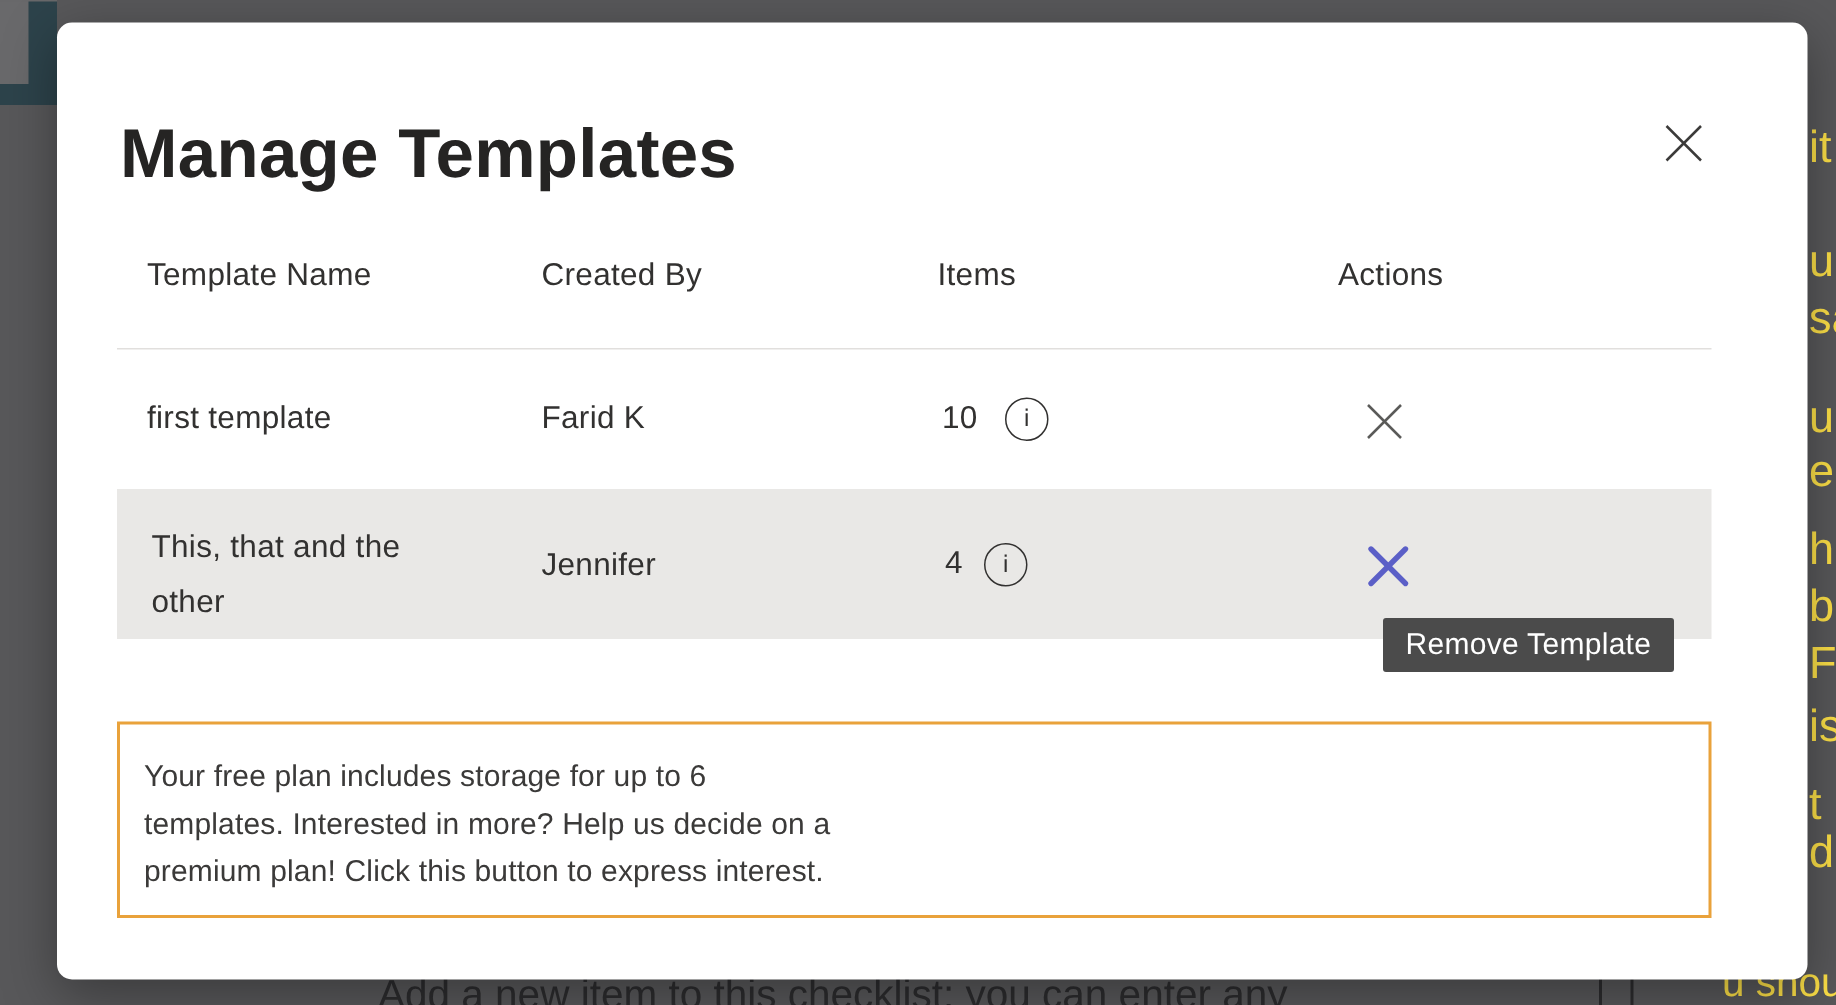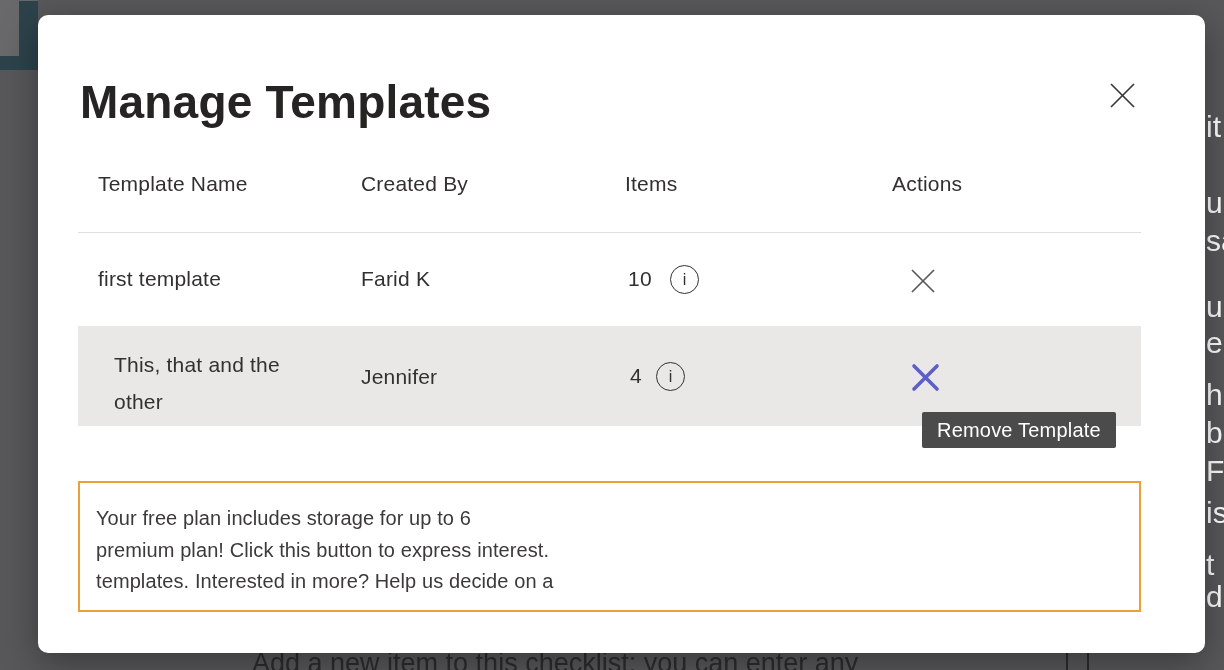--- a/index.html
+++ b/index.html
@@ -8,21 +8,21 @@
 
   .stage { position:relative; width:1224px; height:670px; background:#58585a; overflow:hidden; }
 
   
   .bg-patch { position:absolute; z-index:0; }
   .patch-brown  { left:0; top:55;  width:38px; height:48px; background:#514e4a; }
   .patch-teal   { left:0; top:212; width:38px; height:70px; background:#2d434b; }
   .patch-light  { left:1205; top:74; width:19px; height:56px; background:#69696b; }
   .bg-divider   { left:0; top:373; width:38px; height:1px; background:#68686a; }
 
-  .frag { position:absolute; left:1206px; z-index:1; font-size:30px; color:#ffffff; white-space:nowrap; line-height:1;margin-top:28px; }
+  .frag { position:absolute; left:1206px; z-index:1; font-size:30px; color:#fde047; white-space:nowrap; line-height:1; }
   .bg-bottom-text { position:absolute; left:252px; top:650px; z-index:1; font-size:27px; color:#2c2c2e; white-space:nowrap; line-height:1; }
   .frag-bottom { left:1148px; top:642px; font-size:27px; }
   .caret-line { position:absolute; top:652px; width:2px; height:20px; background:#2c2c2e; z-index:1; }
   .caret-1 { left:1066px; } .caret-2 { left:1087px; }
 
   
   .modal { position:absolute; left:38px; top:15px; width:1167px; height:638px; background:#ffffff;
            border-radius:10px; box-shadow:0 10px 36px rgba(0,0,0,0.35); z-index:10; }
 
   .dialog-title { position:absolute; left:42px; top:60px; font-size:46px; font-weight:700; color:#252423; letter-spacing:0.2px; }
@@ -39,21 +39,21 @@
 
   
   .r1-name    { left:60px;  top:252px; }
   .r1-creator { left:323px; top:252px;text-align:right; }
   .r1-items   { left:590px; top:252px; }
   .r1-info    { left:632px; top:250px; }
   .r1-remove  { left:868px; top:249px; }
 
   
   .row-highlight { position:absolute; left:40px; top:311px; width:1063px; height:100px; background:#e9e8e6; }
-  .r2-name    { left:76px;  top:331px; width:205px; line-height:37px; }
+  .r2-name    { left:63px;  top:331px; width:205px; line-height:37px; }
   .r2-creator { left:323px; top:350px; }
   .r2-items   { left:592px; top:349px; }
   .r2-info    { left:618px; top:347px; }
   .r2-remove  { left:870px; top:345px; }
 
   .info-icon { position:absolute; width:29px; height:29px; border:1.6px solid #323130; border-radius:50%;
                display:flex; align-items:center; justify-content:center; font-size:16px; font-weight:500;
                color:#323130; cursor:pointer; background:none; }
 
   .remove-btn { position:absolute; width:34px; height:34px; background:none; border:none; cursor:pointer;
@@ -138,19 +138,19 @@
           <line x1="26" y1="3" x2="3" y2="26" stroke="#5b5fc7" stroke-width="3.6" stroke-linecap="round"></line>
         </svg>
       </button>
     </div>
 
     <div class="tooltip">Remove Template</div>
 
     <div class="premium-box">
       <div class="premium-desc">
         <div>Your free plan includes storage for up to 6</div>
+        <div>templates. Interested in more? Help us decide on a</div>
         <div>premium plan! Click this button to express interest.</div>
-        <div>templates. Interested in more? Help us decide on a</div>
       </div>
     </div>
 
   </section>
 </div>
 
 </body></html>

